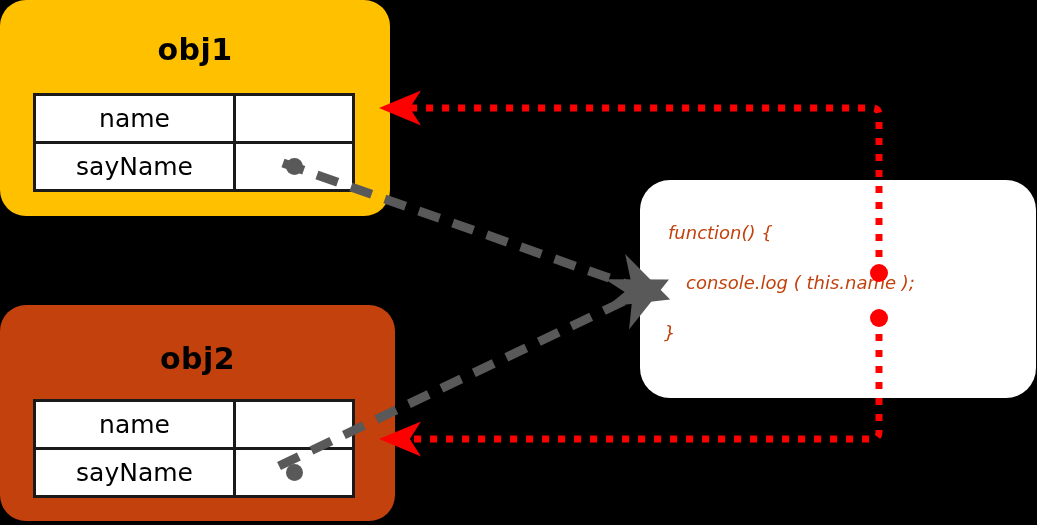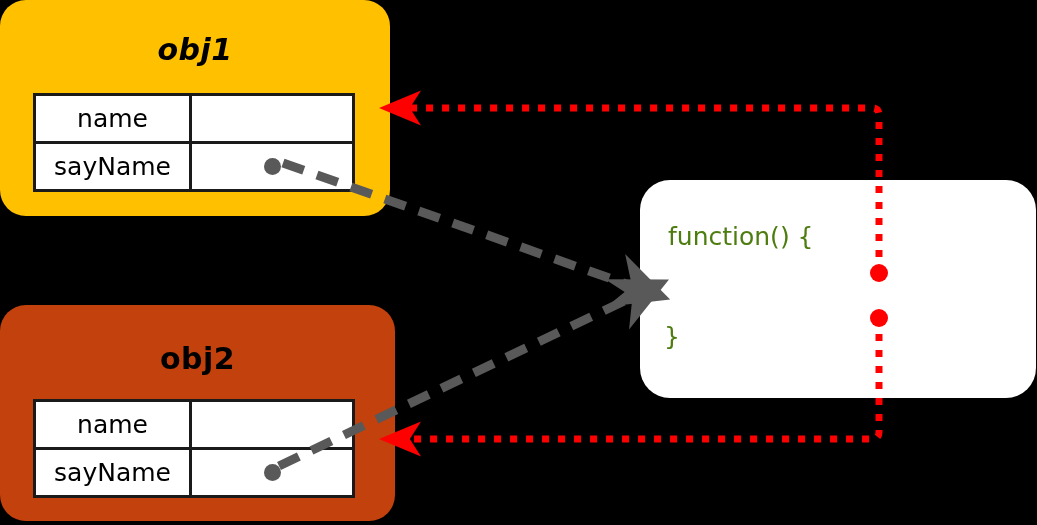--- a/index.html
+++ b/index.html
@@ -39,21 +39,21 @@
   .obj-title {
     position: absolute;
     left: 0;
     right: 0;
     text-align: center;
     font-size: 30px;
     font-weight: 700;
     color: #000000;
     letter-spacing: 0.5px;
   }
-  #obj1-card .obj-title { top: 32px; font-style: italic; }
+  #obj1-card .obj-title { top: 32px; }
   #obj2-card .obj-title { top: 36px; }
 
   
   .prop-table {
     position: absolute;
     left: 33px;
     width: 322px;
     background: #FFFFFF;
     border: 3px solid #1a1a1a;
     border-collapse: collapse;
@@ -71,21 +71,21 @@
   }
   .prop-key, .prop-val {
     display: flex;
     align-items: center;
     justify-content: center;
     font-size: 25px;
     color: #000000;
     box-sizing: border-box;
   }
   .prop-key {
-    width: 156px;
+    width: 200px;
     border-right: 3px solid #1a1a1a;
   }
   .prop-val {
     flex: 1;
     position: relative;
   }
 
   
   .ref-dot {
     width: 17px;
@@ -100,23 +100,24 @@
     left: 640px;
     top: 180px;
     width: 396px;
     height: 218px;
     background: #FFFFFF;
     border-radius: 30px;
     box-sizing: border-box;
   }
   .fn-line {
     position: absolute;
-    font-size: 25px;
-    color: #4d7c0f;
+    font-size: 18px;
+    color: #c2410c;
     white-space: pre;
+    font-style: italic;
   }
   #fn-line-0 { left: 28px; top: 42px; }
   #fn-line-1 { left: 46px; top: 92px; }
   #fn-line-2 { left: 24px; top: 142px; }
 
   
   #connectors {
     position: absolute;
     left: 0;
     top: 0;
@@ -155,20 +156,21 @@
         <div class="prop-key">sayName</div>
         <div class="prop-val">
           <span class="ref-dot"></span>
         </div>
       </div>
     </div>
   </div>
 
   <div id="fn-card">
     <div class="fn-line" id="fn-line-0">function() {</div>
+    <div class="fn-line" id="fn-line-1">console.log ( this.name );</div>
     <div class="fn-line" id="fn-line-2">}</div>
   </div>
 
   <svg id="connectors" viewBox="0 0 1037 525" xmlns="http://www.w3.org/2000/svg">
     <defs>
       <marker id="gray-head" markerWidth="7" markerHeight="7" refX="3.2" refY="3.5" orient="auto" markerUnits="strokeWidth">
         <path d="M0,0.4 L6.4,3.5 L0,6.6 L1.9,3.5 Z" fill="#595959"></path>
       </marker>
       <marker id="red-head" markerWidth="6" markerHeight="6" refX="3" refY="3" orient="auto" markerUnits="strokeWidth">
         <path d="M0,0.5 L6,3 L0,5.5 L1.6,3 Z" fill="#FF0000"></path>

